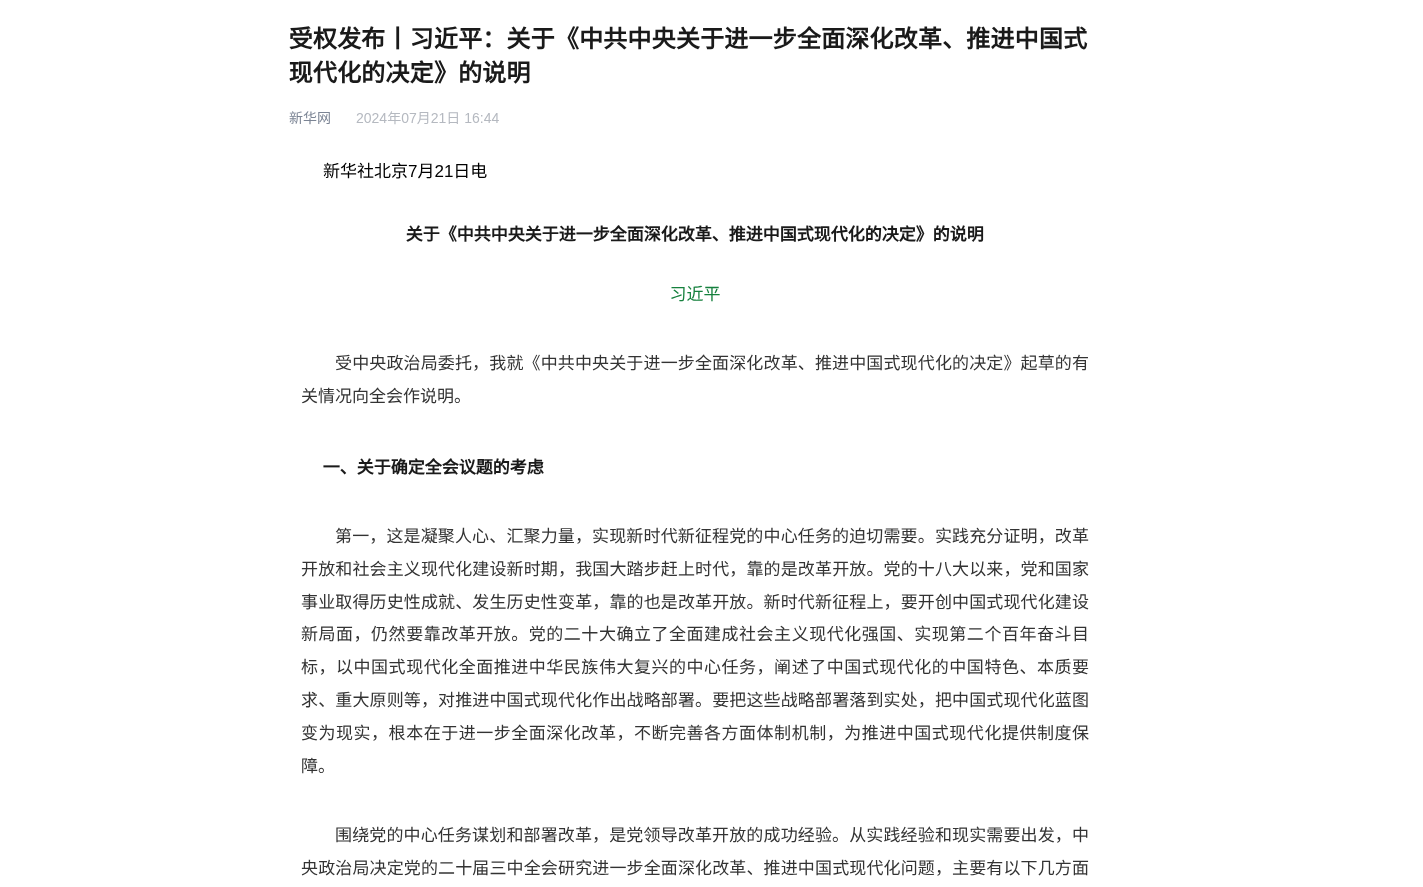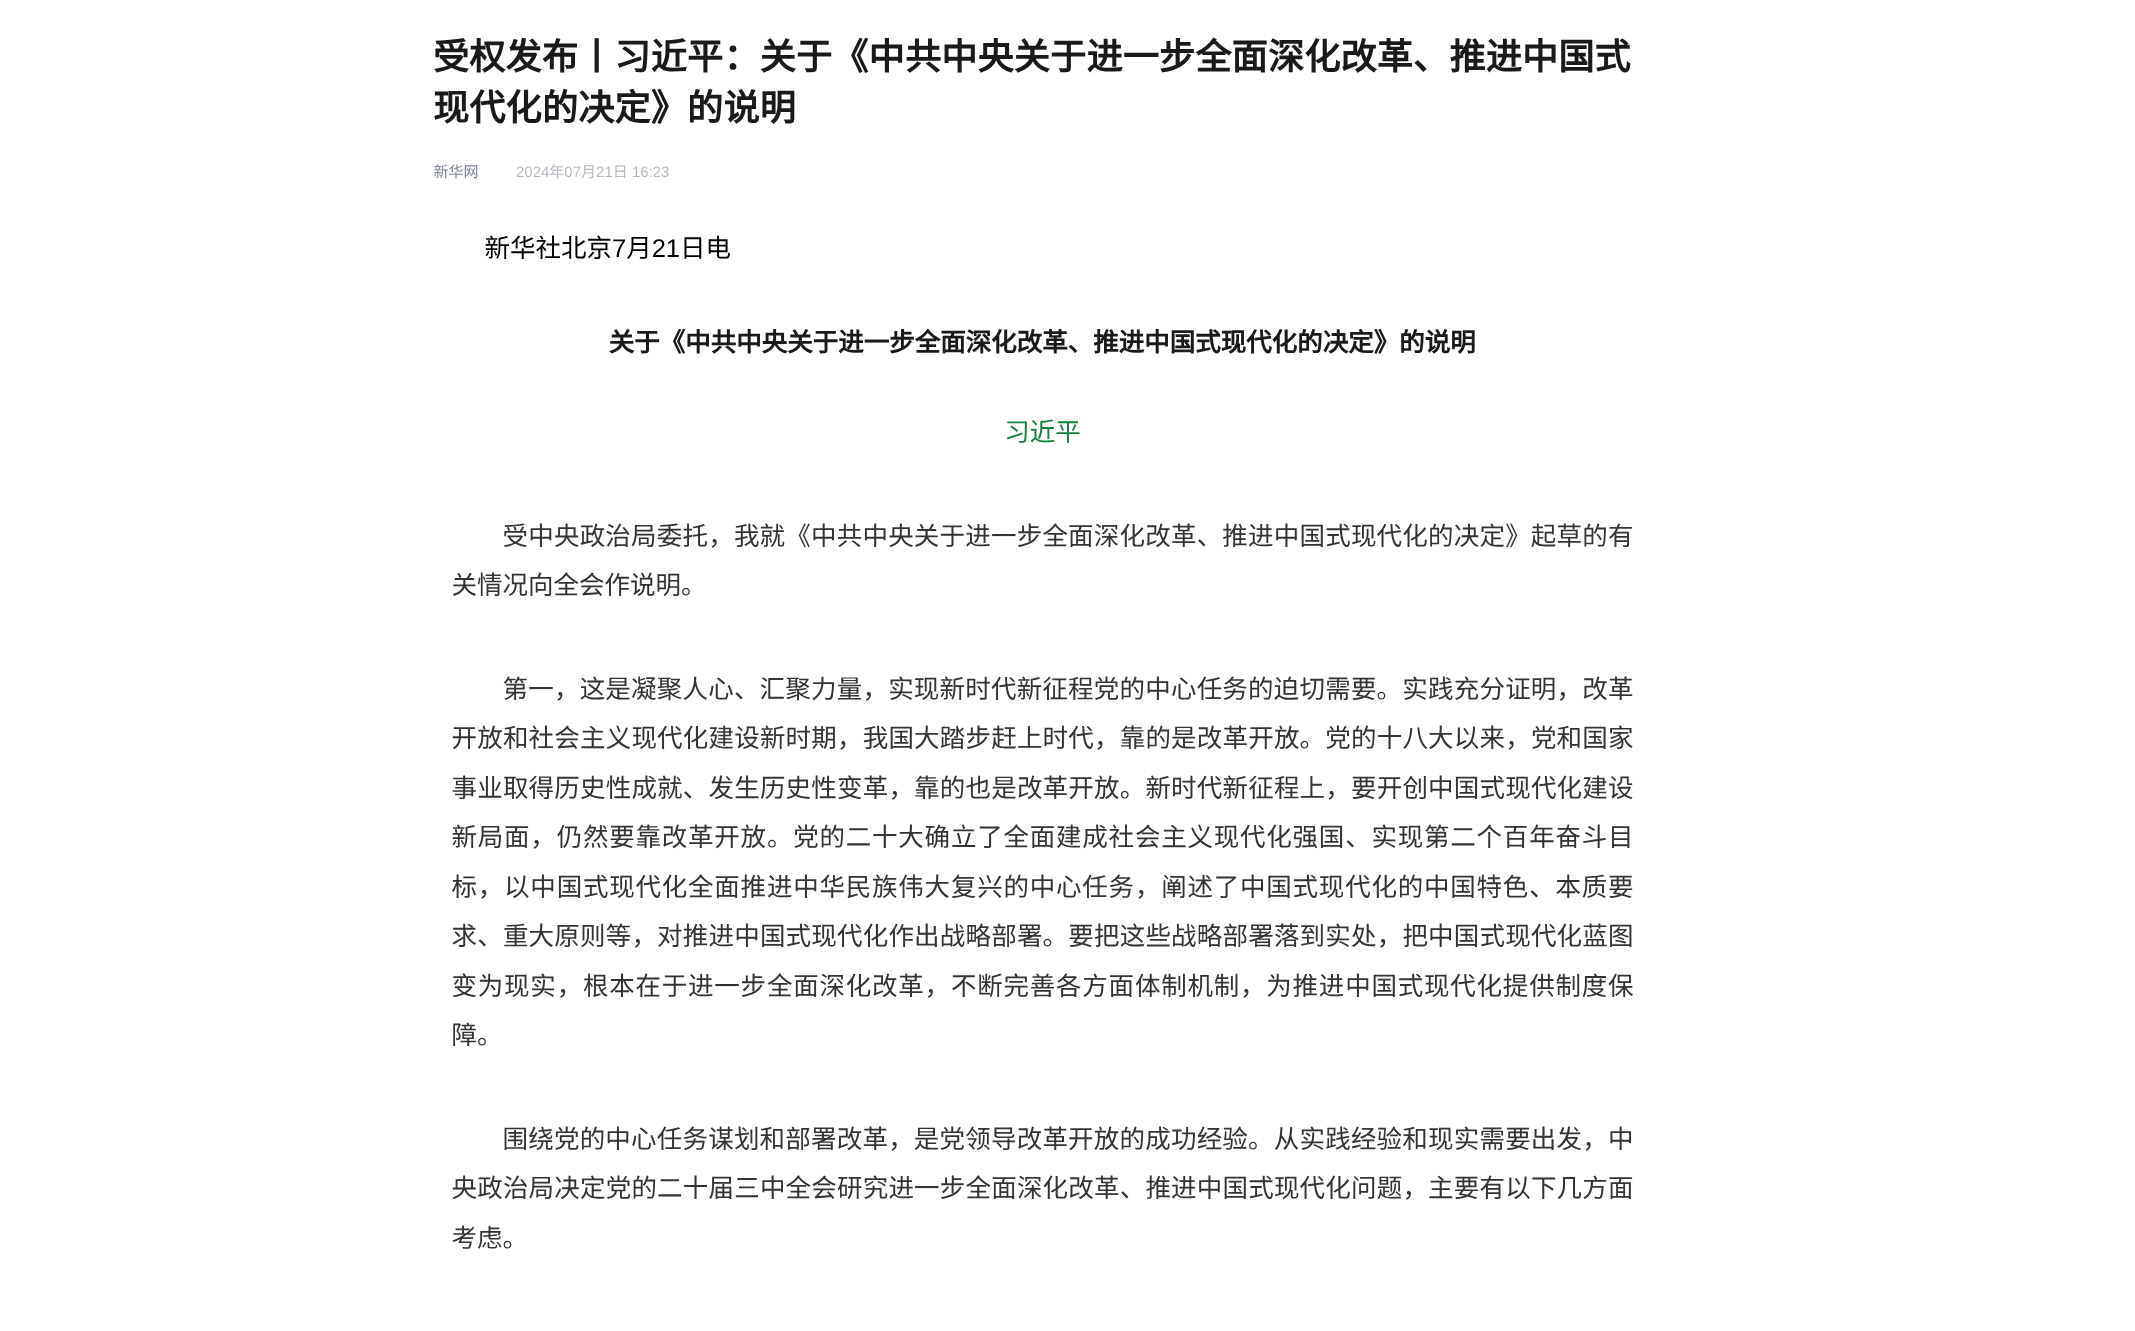--- a/index.html
+++ b/index.html
@@ -38,21 +38,21 @@
     line-height: 1.42;
     color: #1a1a1a;
     letter-spacing: 0.2px;
   }
 
   
   .byline {
     margin-top: 19px;
     display: flex;
     align-items: baseline;
-    font-size: 10px;
+    font-size: 14px;
     line-height: 1.4;
   }
   .byline-source {
     color: #7b8494;
     margin-right: 25px;
     white-space: nowrap;
   }
   .byline-time {
     color: #b5b9c0;
     white-space: nowrap;
@@ -116,34 +116,35 @@
 </head>
 <body>
 
 <div class="page">
   <div class="article">
 
     <h1 class="headline">受权发布丨习近平：关于《中共中央关于进一步全面深化改革、推进中国式现代化的决定》的说明</h1>
 
     <div class="byline">
       <span class="byline-source">新华网</span>
-      <span class="byline-time">2024年07月21日 16:23</span>
+      <span class="byline-time">2024年07月21日 16:44</span>
     </div>
 
     <div class="body">
 
       <p class="dateline">新华社北京7月21日电</p>
 
       <p class="doc-title">关于《中共中央关于进一步全面深化改革、推进中国式现代化的决定》的说明</p>
 
       <p class="doc-author">习近平</p>
 
 
       <p class="para">受中央政治局委托，我就《中共中央关于进一步全面深化改革、推进中国式现代化的决定》起草的有关情况向全会作说明。</p>
 
+      <h2 class="section-heading">一、关于确定全会议题的考虑</h2>
 
       <p class="para">第一，这是凝聚人心、汇聚力量，实现新时代新征程党的中心任务的迫切需要。实践充分证明，改革开放和社会主义现代化建设新时期，我国大踏步赶上时代，靠的是改革开放。党的十八大以来，党和国家事业取得历史性成就、发生历史性变革，靠的也是改革开放。新时代新征程上，要开创中国式现代化建设新局面，仍然要靠改革开放。党的二十大确立了全面建成社会主义现代化强国、实现第二个百年奋斗目标，以中国式现代化全面推进中华民族伟大复兴的中心任务，阐述了中国式现代化的中国特色、本质要求、重大原则等，对推进中国式现代化作出战略部署。要把这些战略部署落到实处，把中国式现代化蓝图变为现实，根本在于进一步全面深化改革，不断完善各方面体制机制，为推进中国式现代化提供制度保障。</p>
 
       <p class="para">围绕党的中心任务谋划和部署改革，是党领导改革开放的成功经验。从实践经验和现实需要出发，中央政治局决定党的二十届三中全会研究进一步全面深化改革、推进中国式现代化问题，主要有以下几方面考虑。</p>
 
     </div>
   </div>
 </div>
 
 </body></html>

